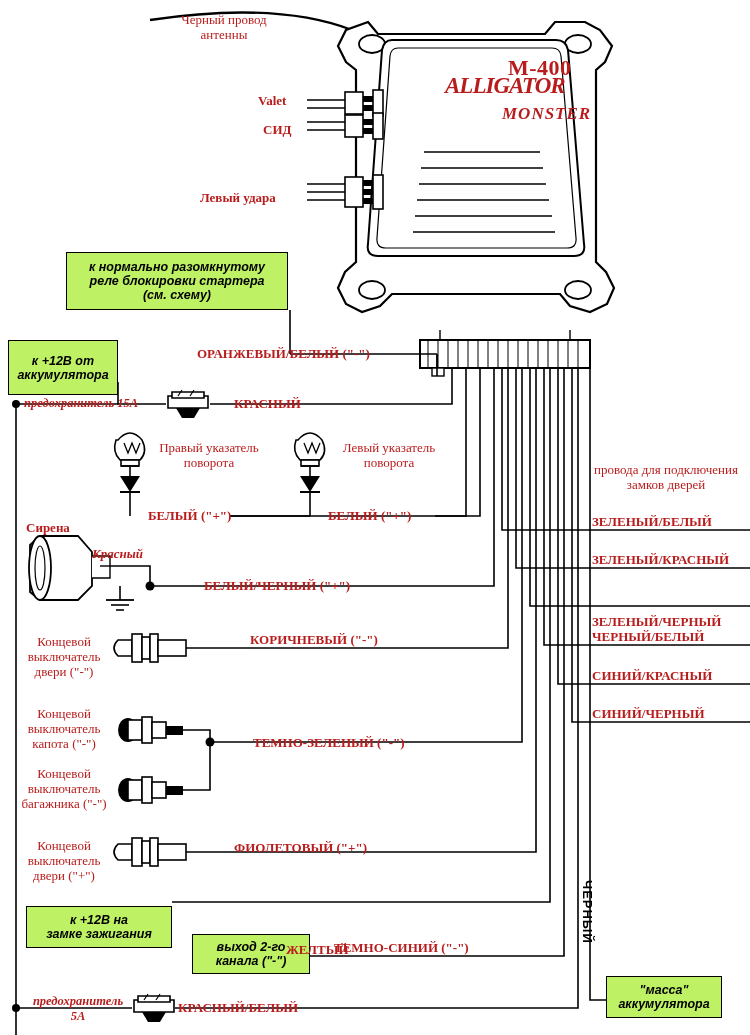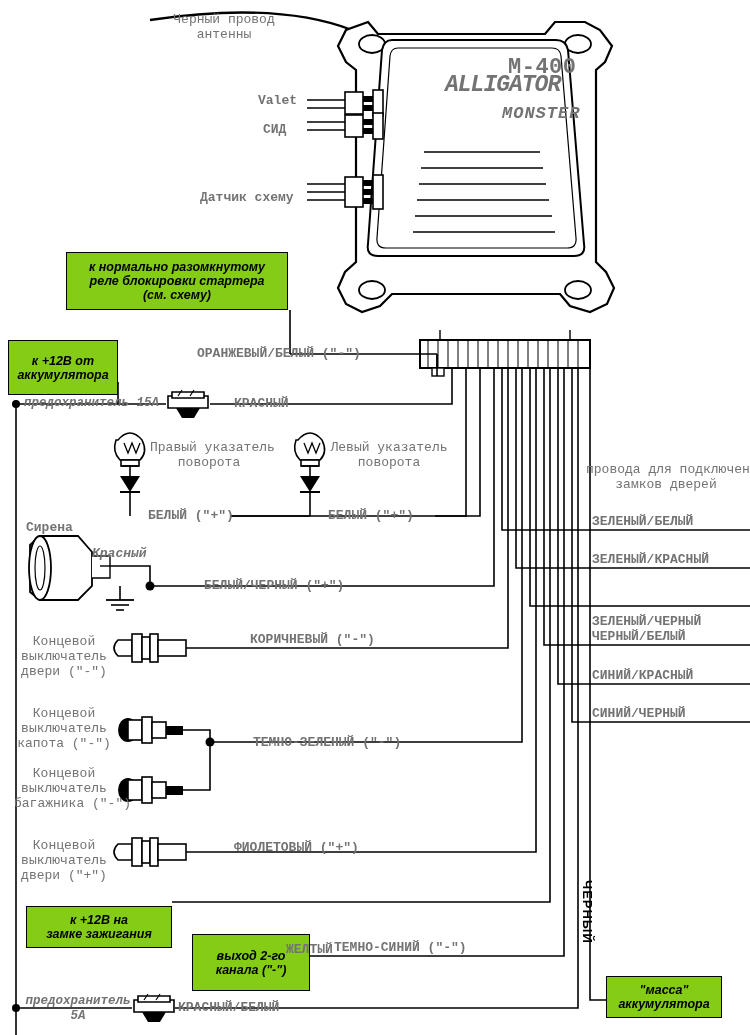--- a/index.html
+++ b/index.html
@@ -11,33 +11,33 @@
     width: 750px; height: 1035px;
     position: relative;
     font-family: "Liberation Sans", sans-serif;
     color: #000;
     overflow: hidden;
   }
   #root { position: absolute; inset: 0; }
   svg.layer { position: absolute; left: 0; top: 0; width: 750px; height: 1035px; }
   .lbl {
     position: absolute;
-    font-family: Liberation Mono, monospace;
+    font-family: Liberation Serif, serif;
     font-size: 13px;
     line-height: 15px;
-    color: #737373;
+    color: #b91c1c;
     white-space: pre;
   }
   .bold { font-weight: bold; }
   .ital { font-style: italic; font-weight: bold; }
   .ctr { text-align: center; }
   .box {
     position: absolute;
     border: 1.5px solid #000;
-    background: #84cc16;
+    background: #bef264;
     font-style: italic;
     font-weight: bold;
     font-size: 12.5px;
     line-height: 14px;
     display: flex;
     align-items: center;
     justify-content: center;
     text-align: center;
     padding: 2px 4px;
     white-space: pre;
@@ -258,30 +258,30 @@
 
   <div class="lbl ctr" style="left:154px; top:12px; width:140px;">Черный провод
 антенны</div>
 
   <div class="lbl bold" style="left:508px; top:60px; font-size:22px; letter-spacing:0.5px;">M-400</div>
   <div class="lbl bold" style="left:445px; top:78px; font-size:23px; letter-spacing:-1px; font-style:italic;">ALLIGATOR</div>
   <div class="lbl bold" style="left:502px; top:106px; font-size:17px; letter-spacing:1px; font-style:italic;">MONSTER</div>
 
   <div class="lbl bold" style="left:258px; top:93px;text-align:right;">Valet</div>
   <div class="lbl bold" style="left:263px; top:122px;">СИД</div>
-  <div class="lbl bold" style="left:200px; top:190px;">Датчик схему</div>
+  <div class="lbl bold" style="left:200px; top:190px;">Левый удара</div>
 
   <div class="box" style="left:66px; top:252px; width:222px; height:58px;">к нормально разомкнутому
 реле блокировки стартера
 (см. схему)</div>
   <div class="box" style="left:8px; top:340px; width:110px; height:55px;">к +12В от
 аккумулятора</div>
   <div class="box" style="left:26px; top:906px; width:146px; height:42px;">к +12В на
 замке зажигания</div>
-  <div class="box" style="left:192px; top:934px; width:118px; height:57px;">выход 2-го
+  <div class="box" style="left:192px; top:934px; width:118px; height:40px;">выход 2-го
 канала ("-")</div>
   <div class="box" style="left:606px; top:976px; width:116px; height:42px;">"масса"
 аккумулятора</div>
 
   <div class="lbl ital" style="left:24px; top:396px; font-size:12.5px;">предохранитель 15А</div>
   <div class="lbl ital ctr" style="left:22px; top:994px; width:112px; font-size:12.5px;">предохранитель
 5А</div>
 
   <div class="lbl bold" style="left:197px; top:346px;">ОРАНЖЕВЫЙ/БЕЛЫЙ ("-")</div>
   <div class="lbl bold" style="left:234px; top:396px;">КРАСНЫЙ</div>

